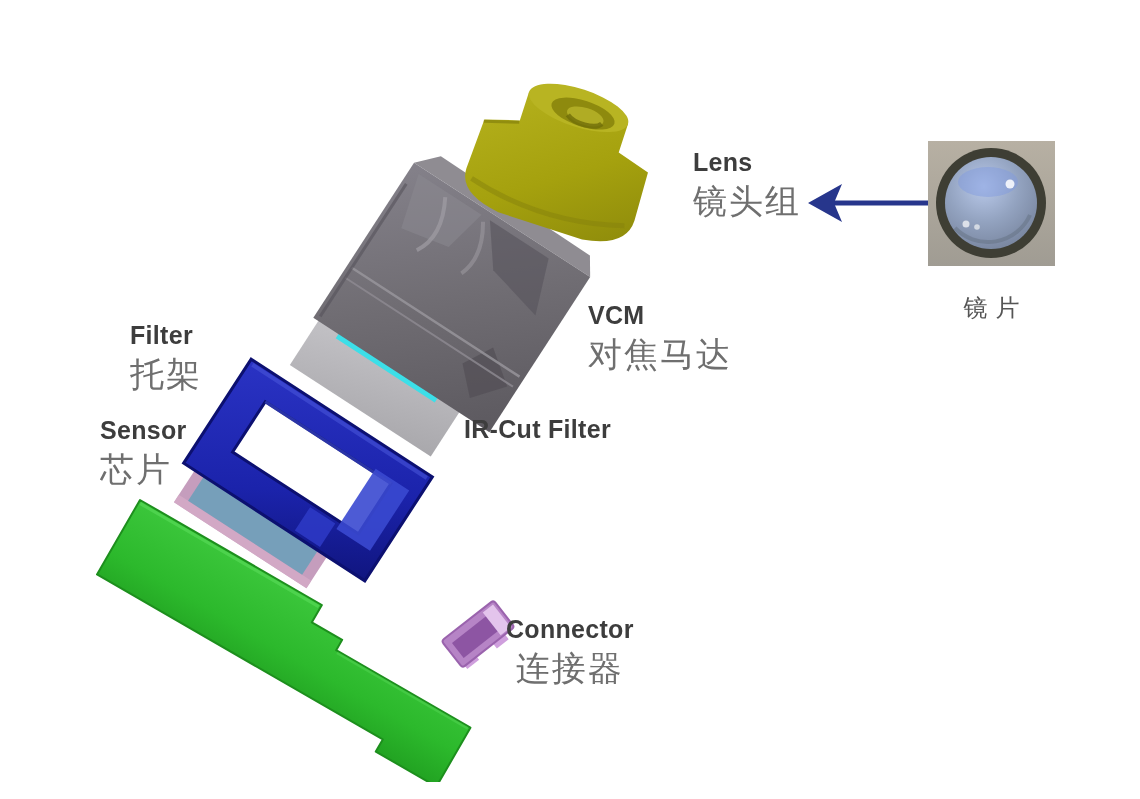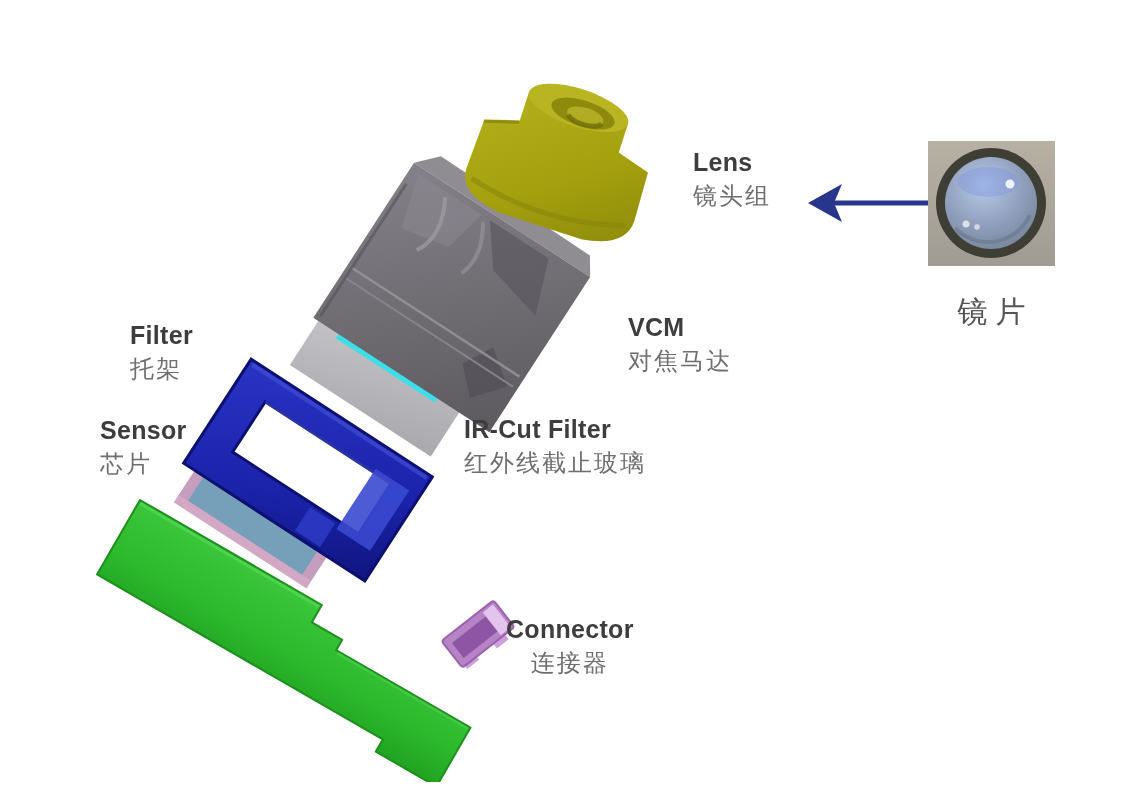--- a/index.html
+++ b/index.html
@@ -6,25 +6,25 @@
   .stage{
     position:relative;width:1140px;height:782px;background:#ffffff;
     overflow:hidden;font-family:"Liberation Sans","DejaVu Sans",sans-serif;
   }
   .stage svg{position:absolute;left:0;top:0;}
   .part-label{position:absolute;line-height:1.06;}
   .part-label .en{
     display:block;font-size:25px;font-weight:600;color:#3d3d3d;letter-spacing:.3px;
   }
   .part-label .zh{
-    display:block;margin-top:7px;font-size:24px;font-weight:400;color:#6f6f6f;letter-spacing:2px;
+    display:block;margin-top:7px;font-size:34px;font-weight:400;color:#6f6f6f;letter-spacing:2px;
   }
   .photo-caption{
     position:absolute;left:928px;top:292px;width:127px;text-align:center;
-    font-size:30px;color:#555555;letter-spacing:8px;text-indent:8px;
+    font-size:24px;color:#555555;letter-spacing:8px;text-indent:8px;
   }
 </style>
 </head>
 <body>
 
 <div class="stage">
 
   <svg width="1140" height="799" viewBox="0 0 1140 799" aria-hidden="true">
     <defs>
       <linearGradient id="oliveGrad" x1="0" y1="0" x2="1" y2="1">
@@ -141,38 +141,37 @@
       <circle cx="977" cy="227" r="2.8" fill="#dfe4ea" opacity="0.85"></circle>
       <path d="M955,228 A46,46 0 0 0 1030,215" stroke="#5d6878" stroke-width="4" fill="none" opacity="0.4"></path>
     </g>
   </svg>
 
   <div class="part-label" style="left:693px;top:149px;">
     <span class="en">Lens</span>
     <span class="zh">镜头组</span>
   </div>
 
-  <div class="part-label" style="left:588px;top:314px;margin-left:40px;">
+  <div class="part-label" style="left:588px;top:302px;">
     <span class="en">VCM</span>
     <span class="zh">对焦马达</span>
   </div>
 
   <div class="part-label" style="left:130px;top:322px;">
     <span class="en">Filter</span>
     <span class="zh">托架</span>
   </div>
 
   <div class="part-label" style="left:100px;top:417px;">
     <span class="en">Sensor</span>
     <span class="zh">芯片</span>
   </div>
 
   <div class="part-label" style="left:464px;top:416px;">
     <span class="en">IR-Cut Filter</span>
-    <span class="zh">红外线截止玻璃</span>
   </div>
 
   <div class="part-label" style="left:506px;top:616px;text-align:center;">
     <span class="en">Connector</span>
     <span class="zh">连接器</span>
   </div>
 
 
   <div class="photo-caption">镜片</div>
 

